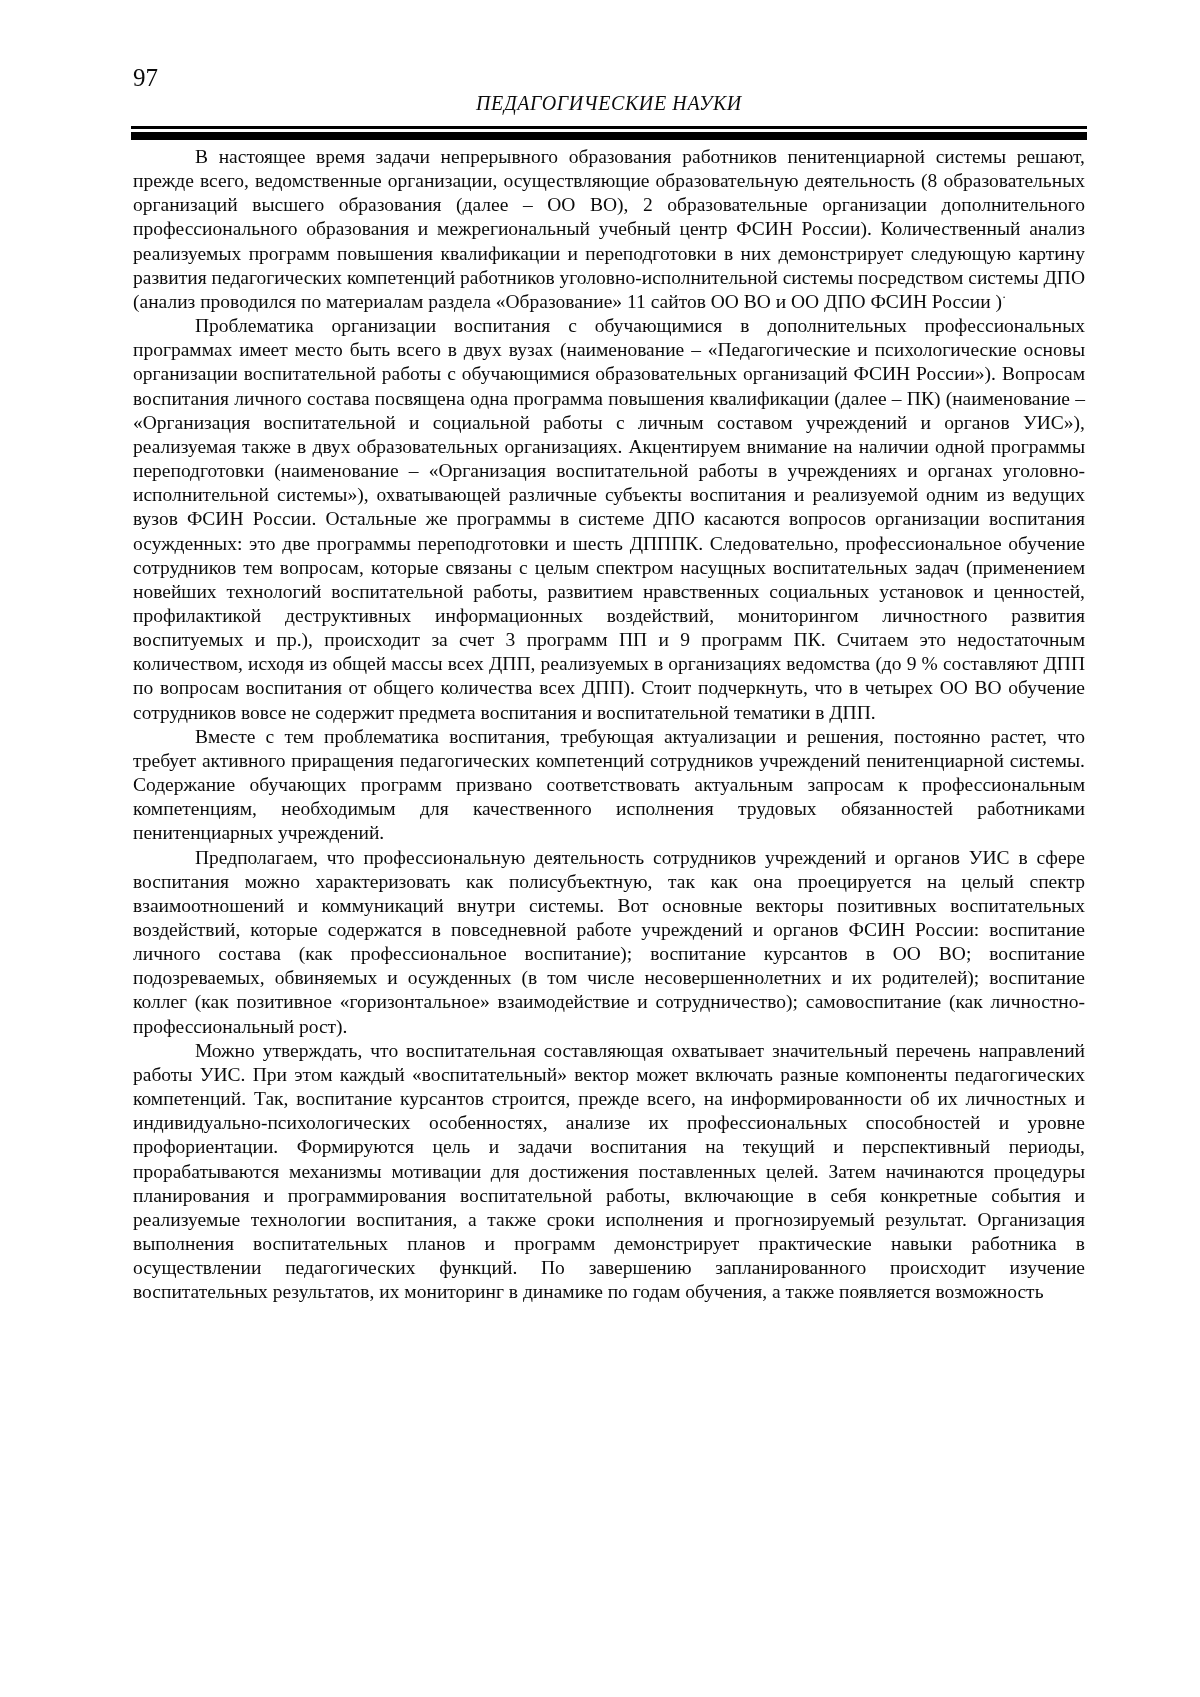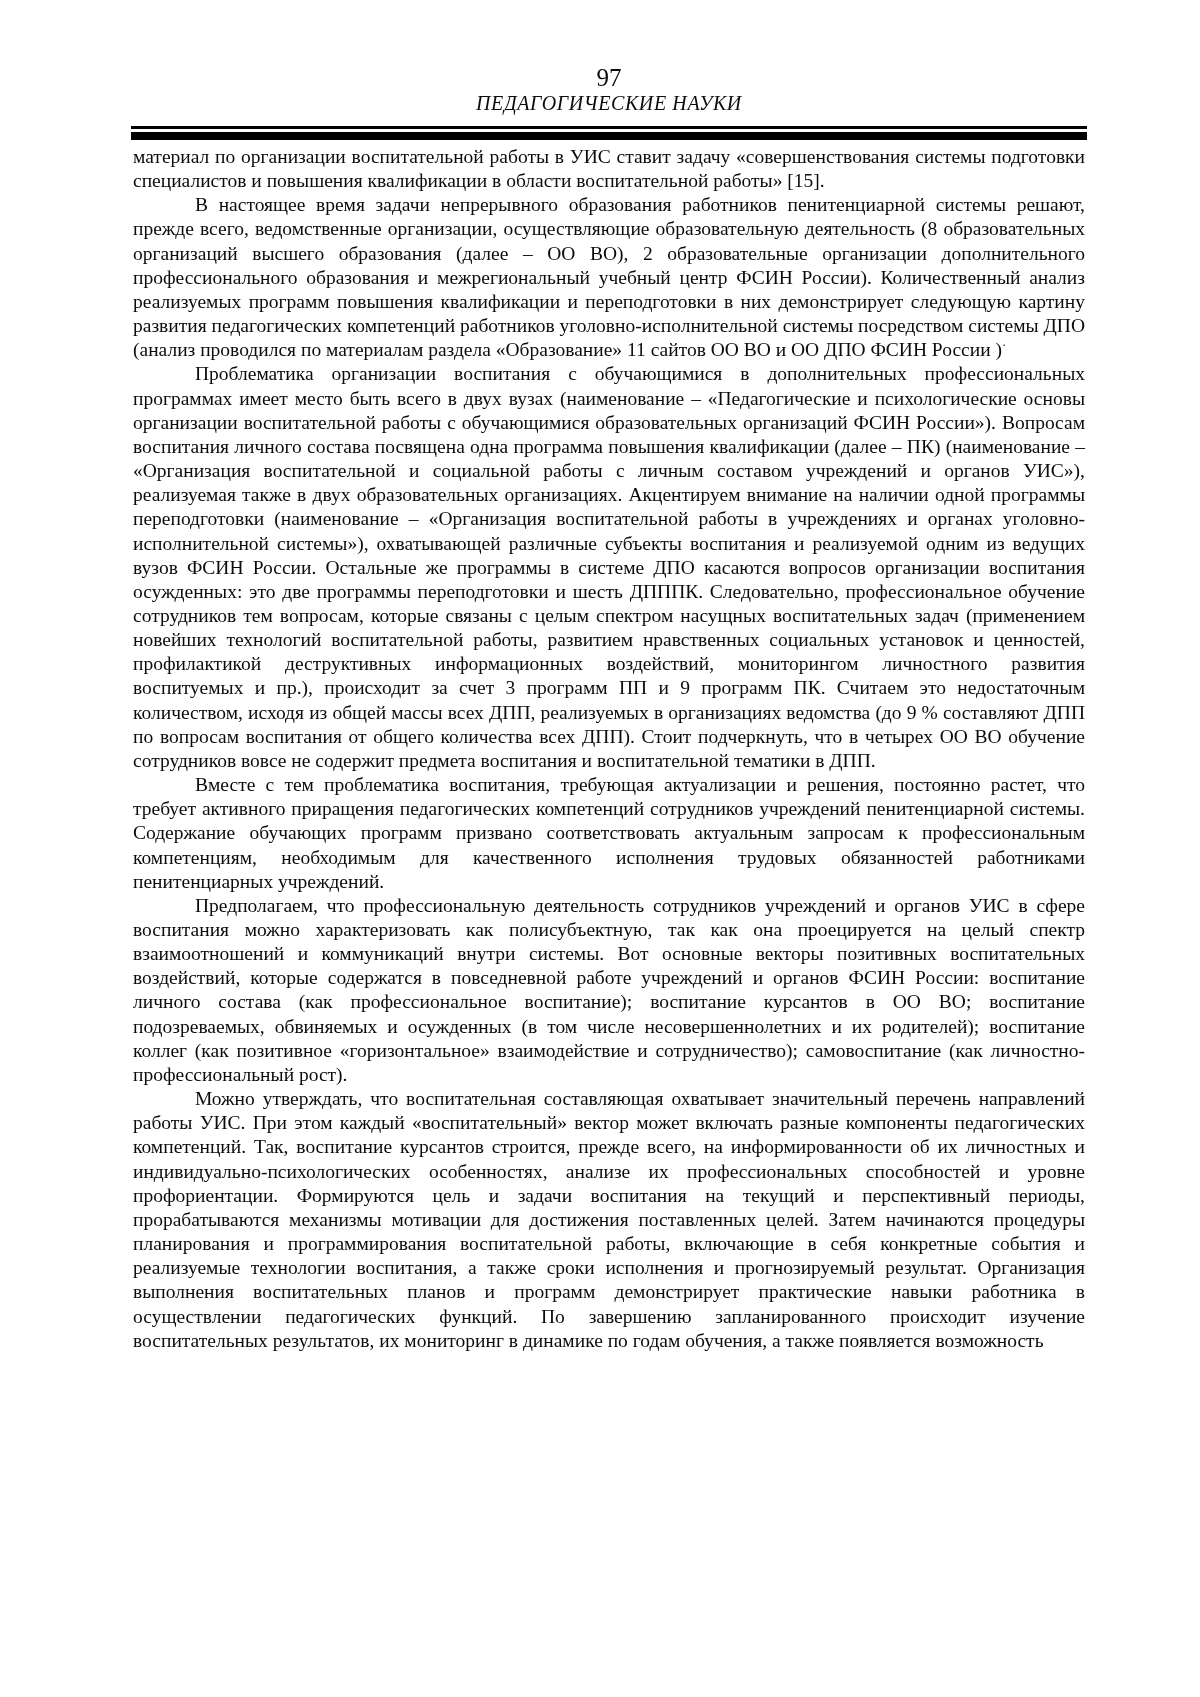--- a/index.html
+++ b/index.html
@@ -11,21 +11,21 @@
     background: #ffffff;
     font-family: "Liberation Serif", serif;
     color: #0b0b0b;
     overflow: hidden;
   }
   .page-number {
     position: absolute;
     top: 64px;
     left: 133px;
     width: 952px;
-    text-align: center;
+    text-align: left;
     font-size: 25px;
     line-height: 1.1;
   }
   .running-head {
     position: absolute;
     top: 92px;
     left: 133px;
     width: 952px;
     text-align: center;
     font-weight: normal;
@@ -63,21 +63,20 @@
 
   <div class="running-head">ПЕДАГОГИЧЕСКИЕ НАУКИ</div>
 
   <div class="rule">
     <div class="rule-thin"></div>
     <div class="rule-thick"></div>
   </div>
 
   <div class="text-block">
 
-    <p class="par no-indent">материал по организации воспитательной работы в УИС ставит задачу «совершенствования системы подготовки специалистов и повышения квалификации в области воспитательной работы» [15].</p>
 
     <p class="par"><span>В настоящее время задачи непрерывного образования работников пенитенциарной системы решают, прежде всего, ведомственные организации, осуществляющие образовательную деятельность (8 образовательных организаций высшего образования (далее – ОО ВО), 2 образовательные организации дополнительного профессионального образования и межрегиональный учебный центр ФСИН России). Количественный анализ реализуемых программ повышения квалификации и переподготовки в них демонстрирует следующую картину развития педагогических компетенций работников уголовно-исполнительной системы посредством системы ДПО (анализ проводился по материалам раздела «Образование» 11 сайтов ОО ВО и ОО ДПО ФСИН России )</span><sup class="fnmark">·</sup></p>
 
     <p class="par">Проблематика организации воспитания с обучающимися в дополнительных профессиональных программах имеет место быть всего в двух вузах (наименование – «Педагогические и психологические основы организации воспитательной работы с обучающимися образовательных организаций ФСИН России»). Вопросам воспитания личного состава посвящена одна программа повышения квалификации (далее – ПК) (наименование – «Организация воспитательной и социальной работы с личным составом учреждений и органов УИС»), реализуемая также в двух образовательных организациях. Акцентируем внимание на наличии одной программы переподготовки (наименование – «Организация воспитательной работы в учреждениях и органах уголовно-исполнительной системы»), охватывающей различные субъекты воспитания и реализуемой одним из ведущих вузов ФСИН России. Остальные же программы в системе ДПО касаются вопросов организации воспитания осужденных: это две программы переподготовки и шесть ДПППК. Следовательно, профессиональное обучение сотрудников тем вопросам, которые связаны с целым спектром насущных воспитательных задач (применением новейших технологий воспитательной работы, развитием нравственных социальных установок и ценностей, профилактикой деструктивных информационных воздействий, мониторингом личностного развития воспитуемых и пр.), происходит за счет 3 программ ПП и 9 программ ПК. Считаем это недостаточным количеством, исходя из общей массы всех ДПП, реализуемых в организациях ведомства (до 9 % составляют ДПП по вопросам воспитания от общего количества всех ДПП). Стоит подчеркнуть, что в четырех ОО ВО обучение сотрудников вовсе не содержит предмета воспитания и воспитательной тематики в ДПП.</p>
 
     <p class="par">Вместе с тем проблематика воспитания, требующая актуализации и решения, постоянно растет, что требует активного приращения педагогических компетенций сотрудников учреждений пенитенциарной системы. Содержание обучающих программ призвано соответствовать актуальным запросам к профессиональным компетенциям, необходимым для качественного исполнения трудовых обязанностей работниками пенитенциарных учреждений.</p>
 
     <p class="par">Предполагаем, что профессиональную деятельность сотрудников учреждений и органов УИС в сфере воспитания можно характеризовать как полисубъектную, так как она проецируется на целый спектр взаимоотношений и коммуникаций внутри системы. Вот основные векторы позитивных воспитательных воздействий, которые содержатся в повседневной работе учреждений и органов ФСИН России: воспитание личного состава (как профессиональное воспитание); воспитание курсантов в ОО ВО; воспитание подозреваемых, обвиняемых и осужденных (в том числе несовершеннолетних и их родителей); воспитание коллег (как позитивное «горизонтальное» взаимодействие и сотрудничество); самовоспитание (как личностно-профессиональный рост).</p>
 
     <p class="par">Можно утверждать, что воспитательная составляющая охватывает значительный перечень направлений работы УИС. При этом каждый «воспитательный» вектор может включать разные компоненты педагогических компетенций. Так, воспитание курсантов строится, прежде всего, на информированности об их личностных и индивидуально-психологических особенностях, анализе их профессиональных способностей и уровне профориентации. Формируются цель и задачи воспитания на текущий и перспективный периоды, прорабатываются механизмы мотивации для достижения поставленных целей. Затем начинаются процедуры планирования и программирования воспитательной работы, включающие в себя конкретные события и реализуемые технологии воспитания, а также сроки исполнения и прогнозируемый результат. Организация выполнения воспитательных планов и программ демонстрирует практические навыки работника в осуществлении педагогических функций. По завершению запланированного происходит изучение воспитательных результатов, их мониторинг в динамике по годам обучения, а также появляется возможность</p>

